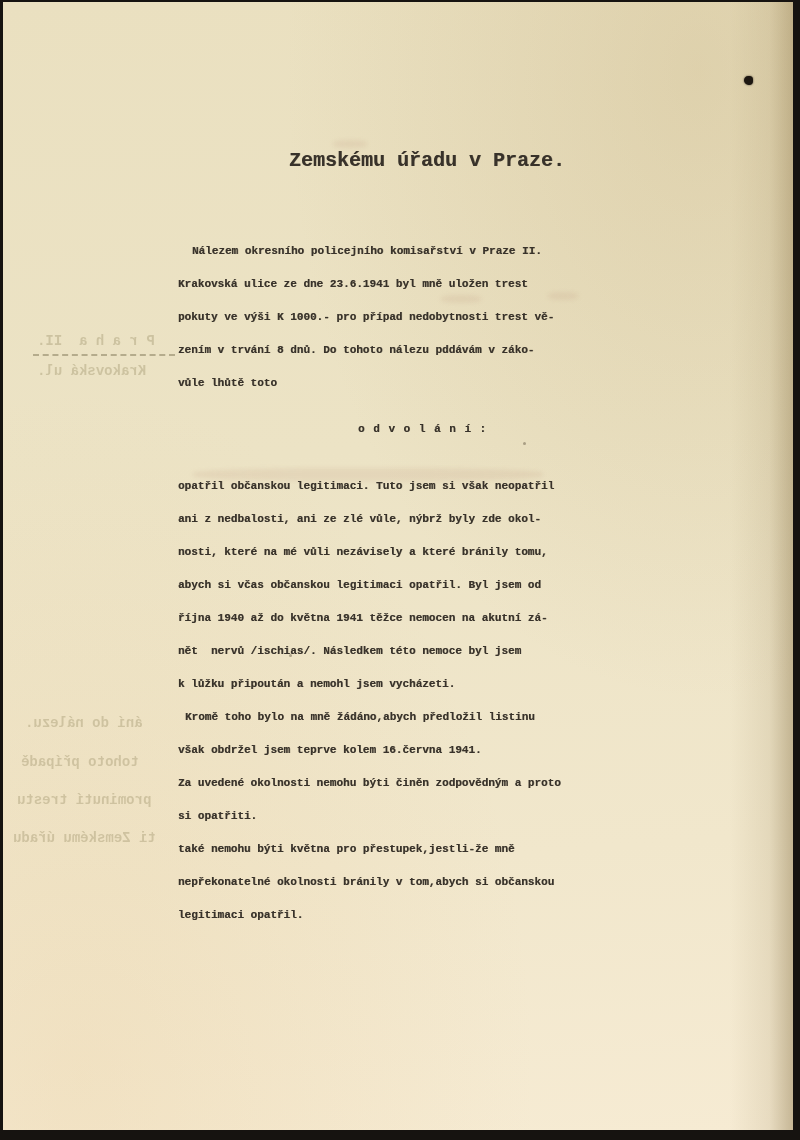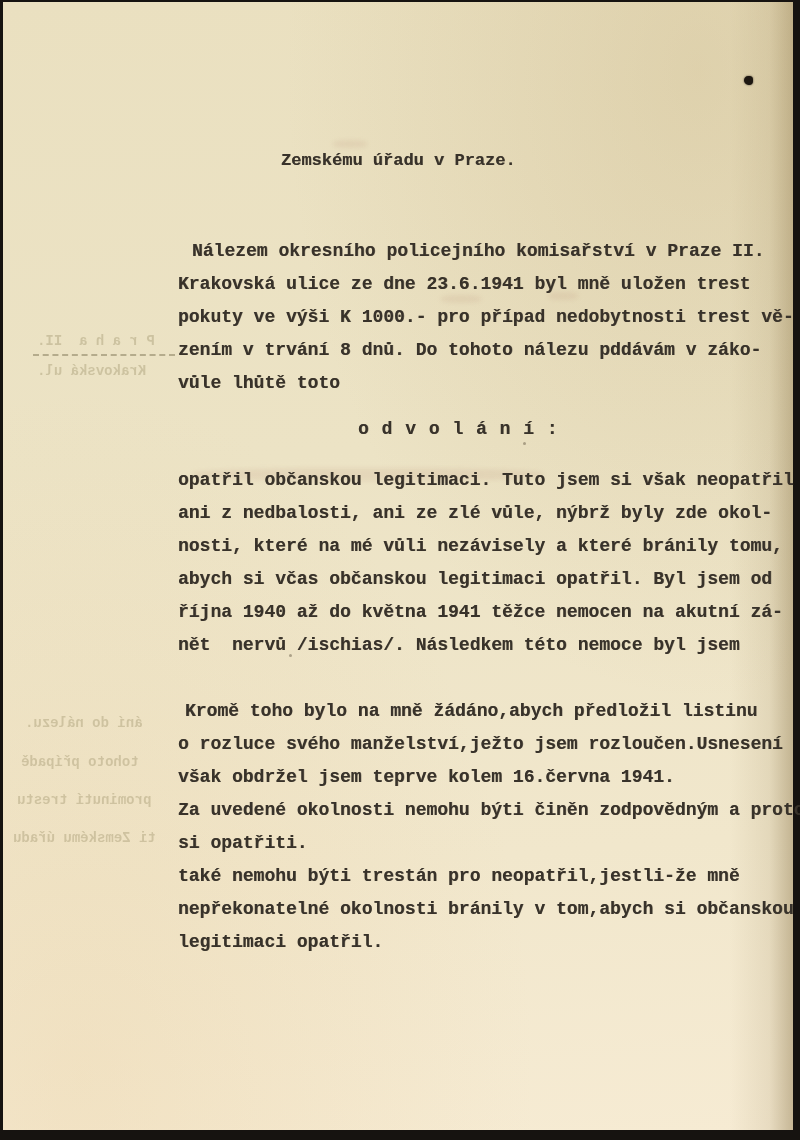--- a/index.html
+++ b/index.html
@@ -19,33 +19,33 @@
       linear-gradient(to left, rgba(150,130,88,0.50) 0%, rgba(150,130,88,0.15) 3%, rgba(150,130,88,0.0) 8%),
       linear-gradient(176deg, #eae0c0 0%, #ece3c5 40%, #f1e7cc 75%, #f6ebd3 100%);
   }
   
   .ink{
     color:#38322a;
     font-weight:700;
     text-shadow:0.4px 0.3px 0.6px rgba(48,42,32,0.55);
   }
   .title{
-    position:absolute; left:278px; top:148px;
-    font-size:17px; line-height:22px; white-space:pre;
+    position:absolute; left:286px; top:148px;
+    font-size:20px; line-height:22px; white-space:pre;
   }
   .body{
     position:absolute; left:175px; top:233px; width:620px;
-    font-size:18px; line-height:33px;
+    font-size:11px; line-height:33px;
   }
   .line{ white-space:pre; }
   .indent1{ padding-left:14px; }
-  .indent2{ padding-left:7px;margin-top:33px; }
+  .indent2{ padding-left:7px; }
   .heading{
     padding-left:180px; white-space:pre;
-    margin-top:13px; margin-bottom:18px;
+    margin-top:13px; margin-bottom:24px;
     letter-spacing:1px;
   }
   
   .ghost{
     position:absolute;
     color:#8d8258; opacity:0.32;
     transform:scaleX(-1);
     font-weight:700; white-space:pre;
     filter:blur(0.4px);
   }
@@ -102,27 +102,27 @@
       <div class="line">vůle lhůtě toto</div>
 
       <div class="heading">o d v o l á n í :</div>
 
       <div class="line">opatřil občanskou legitimaci. Tuto jsem si však neopatřil</div>
       <div class="line">ani z nedbalosti, ani ze zlé vůle, nýbrž byly zde okol-</div>
       <div class="line">nosti, které na mé vůli nezávisely a které bránily tomu,</div>
       <div class="line">abych si včas občanskou legitimaci opatřil. Byl jsem od</div>
       <div class="line">října 1940 až do května 1941 těžce nemocen na akutní zá-</div>
       <div class="line">nět  nervů /ischias/. Následkem této nemoce byl jsem</div>
+      <div class="line">k lůžku připoután a nemohl jsem vycházeti.</div>
 
       <div class="line indent2">Kromě toho bylo na mně žádáno,abych předložil listinu</div>
-      <div class="line">o rozluce svého manželství,ježto jsem rozloučen.Usnesení</div>
       <div class="line">však obdržel jsem teprve kolem 16.června 1941.</div>
 
       <div class="line">Za uvedené okolnosti nemohu býti činěn zodpovědným a proto</div>
 
       <div class="line">si opatřiti.</div>
-      <div class="line">také nemohu býti trestán pro neopatřil,jestli-že mně</div>
+      <div class="line">také nemohu býti května pro přestupek,jestli-že mně</div>
       <div class="line">nepřekonatelné okolnosti bránily v tom,abych si občanskou</div>
       <div class="line">legitimaci opatřil.</div>
     </div>
 
   </div>
 </div>
 
 </body></html>

